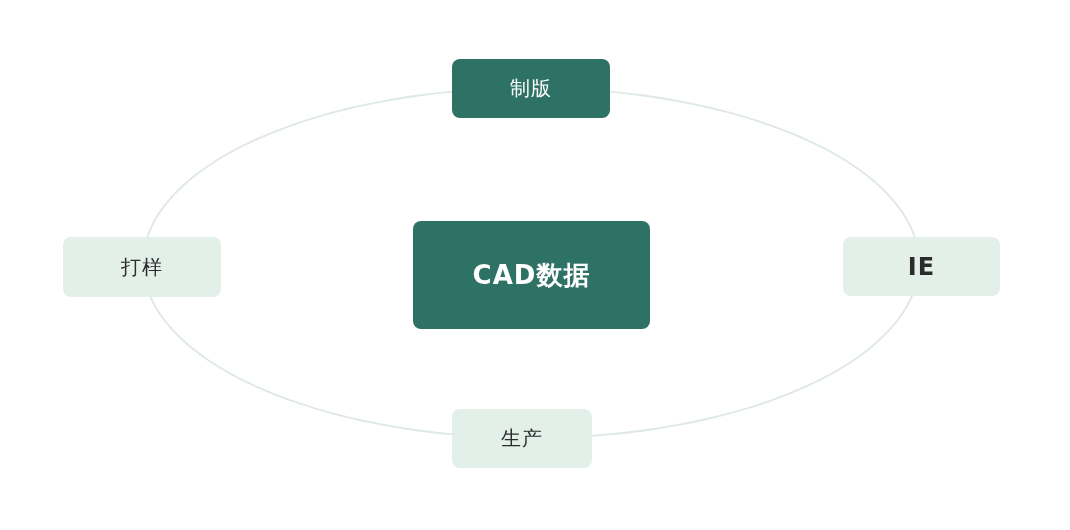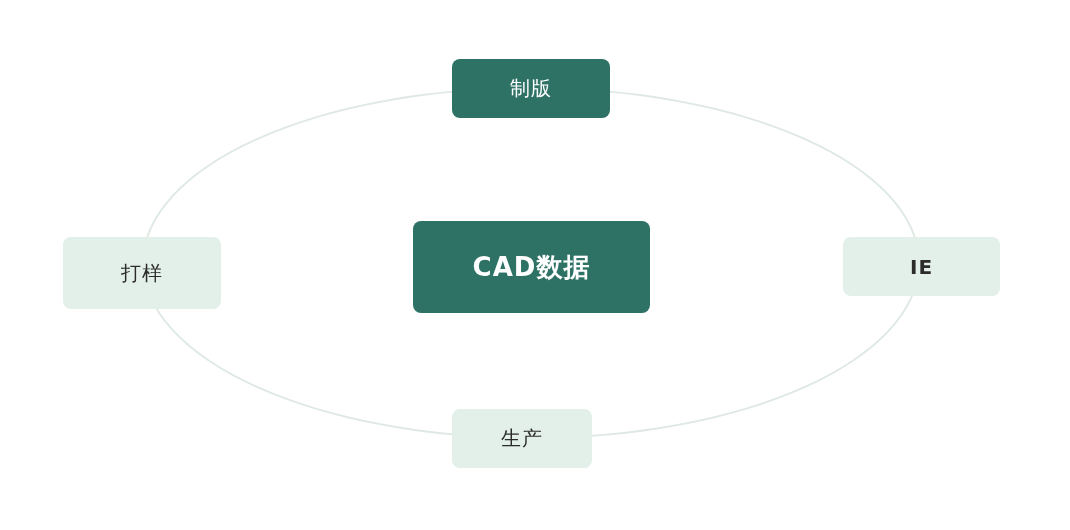--- a/index.html
+++ b/index.html
@@ -41,44 +41,44 @@
     color: var(--text-light, #ffffff);
   }
   .node-light {
     background: var(--node-light, #e2f0e9);
     color: var(--text-dark, #2b2b2b);
   }
   .node-center {
     left: 413px;
     top: 221px;
     width: 237px;
-    height: 92px;
+    height: 108px;
     font-size: 26px;
     font-weight: bold;
   }
   .node-top {
     left: 452px;
     top: 59px;
     width: 158px;
     height: 59px;
     font-size: 20px;
   }
   .node-left {
     left: 63px;
     top: 237px;
     width: 158px;
-    height: 72px;
+    height: 60px;
     font-size: 20px;
   }
   .node-right {
     left: 843px;
     top: 237px;
     width: 157px;
     height: 59px;
-    font-size: 20px;
+    font-size: 24px;
     font-weight: bold;
   }
   .node-bottom {
     left: 452px;
     top: 409px;
     width: 140px;
     height: 59px;
     font-size: 20px;
   }
 </style>

